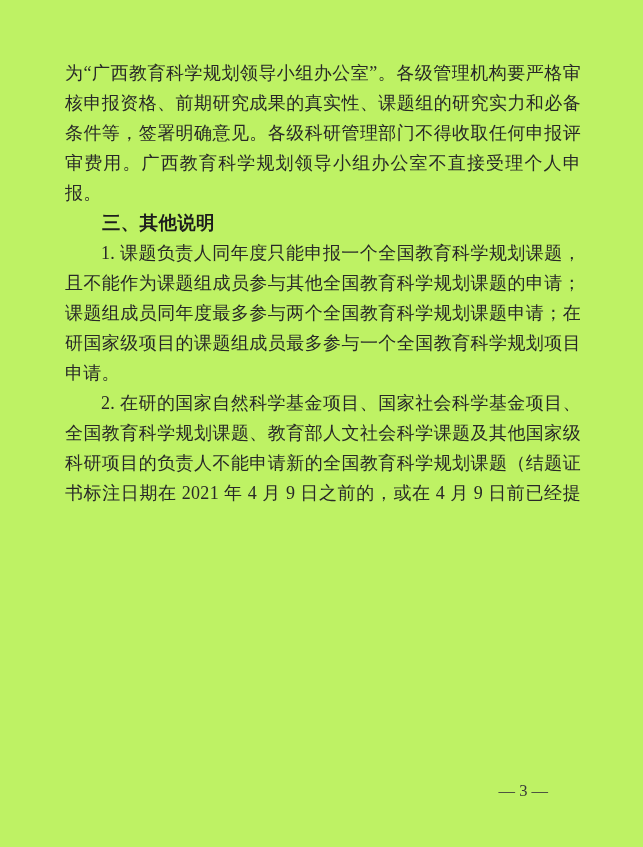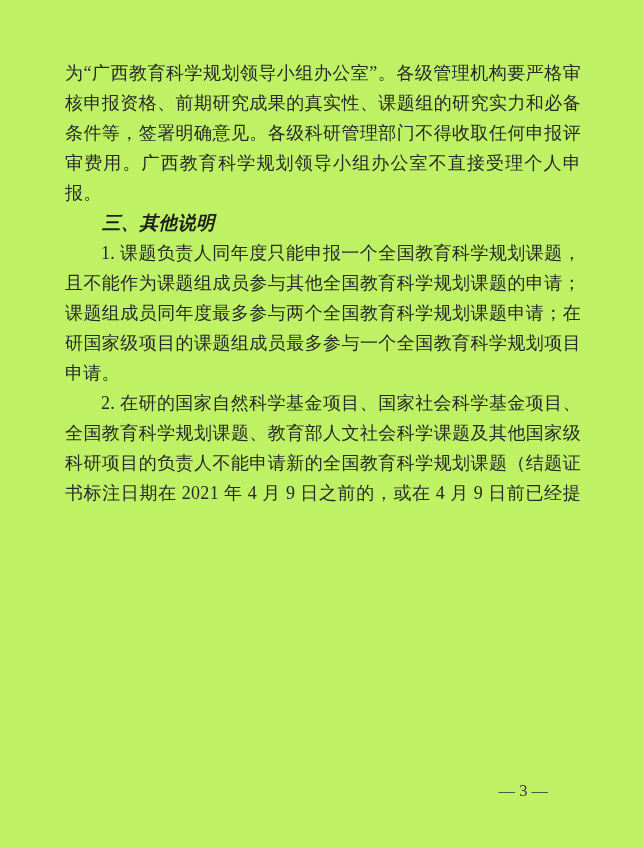--- a/index.html
+++ b/index.html
@@ -37,21 +37,20 @@
     text-align-last: justify;
   }
   .heading {
     margin: 0;
     text-indent: 2em;
     font-size: 18.5px;
     line-height: 30px;
     font-weight: 700;
     font-family: "Liberation Sans", "DejaVu Sans", sans-serif;
     color: #1d1d1d;
-    font-style: italic;
   }
   .page-footer {
     position: absolute;
     top: 781px;
     right: 95px;
     font-size: 16.5px;
     line-height: 20px;
     color: #3a3a3a;
     font-family: "Liberation Serif", "DejaVu Serif", serif;
     white-space: pre;

